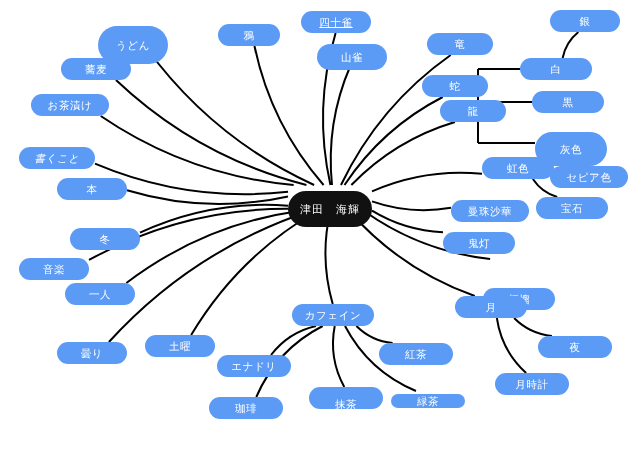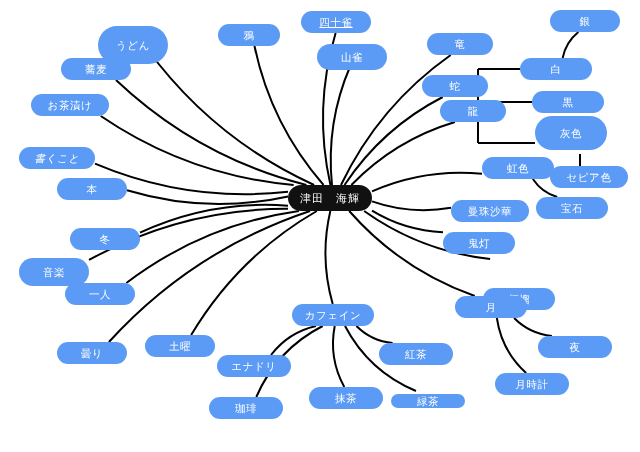--- a/index.html
+++ b/index.html
@@ -79,42 +79,42 @@
       <path d="M 532.85 179 Q 541.76 192.374 557.15 197" stroke="#000000" stroke-width="2" fill="none"></path>
       <path d="M 514.1 318 Q 529.76 333.804 551.9 336" stroke="#000000" stroke-width="2" fill="none"></path>
       <path d="M 496.85714285714283 318 Q 501.6 350.77142857142854 526.1428571428571 373" stroke="#000000" stroke-width="2" fill="none"></path>
       <path d="M 315.96078431372547 326 Q 288.28 332.41411764705884 271.03921568627453 355" stroke="#000000" stroke-width="2" fill="none"></path>
       <path d="M 322.7096774193548 326 Q 276.72 349.5445161290323 256.2903225806452 397" stroke="#000000" stroke-width="2" fill="none"></path>
       <path d="M 334.72289156626505 326 Q 328.52 358.2197590361446 344.27710843373495 387" stroke="#000000" stroke-width="2" fill="none"></path>
       <path d="M 356.4102564102564 326 Q 371.44 341.0123076923077 392.5897435897436 343" stroke="#000000" stroke-width="2" fill="none"></path>
       <path d="M 345.01149425287355 326 Q 368.8 371.2758620689655 415.98850574712645 391" stroke="#000000" stroke-width="2" fill="none"></path>
     </svg>
   <div id="nodes-layer">
-      <div class="node root" style="left: 288px; top: 185px; width: 84px; height: 26px; text-align: right;">
+      <div class="node root" style="left: 288px; top: 191px; width: 84px; height: 36px; text-align: right;">
         <span>津田　海輝</span>
       </div>
       <div class="node" style="left: 98px; top: 26px; width: 70px; height: 38px;">
         <span>うどん</span>
       </div>
       <div class="node" style="left: 61px; top: 58px; width: 70px; height: 22px;">
         <span>蕎麦</span>
       </div>
       <div class="node" style="left: 31px; top: 94px; width: 78px; height: 22px;">
         <span>お茶漬け</span>
       </div>
       <div class="node" style="left: 19px; top: 147px; width: 76px; height: 22px; font-style: italic;">
         <span>書くこと</span>
       </div>
       <div class="node" style="left: 57px; top: 178px; width: 70px; height: 22px;">
         <span>本</span>
       </div>
       <div class="node" style="left: 70px; top: 228px; width: 70px; height: 22px;">
         <span>冬</span>
       </div>
-      <div class="node" style="left: 19px; top: 258px; width: 70px; height: 28px; text-align: right;">
+      <div class="node" style="left: 19px; top: 258px; width: 70px; height: 22px; text-align: right;">
         <span>音楽</span>
       </div>
       <div class="node" style="left: 65px; top: 283px; width: 70px; height: 22px;">
         <span>一人</span>
       </div>
       <div class="node" style="left: 57px; top: 342px; width: 70px; height: 22px;">
         <span>曇り</span>
       </div>
       <div class="node" style="left: 145px; top: 335px; width: 70px; height: 22px;">
         <span>土曜</span>
@@ -139,21 +139,21 @@
       </div>
       <div class="node" style="left: 550px; top: 10px; width: 70px; height: 22px;">
         <span>銀</span>
       </div>
       <div class="node" style="left: 520px; top: 58px; width: 72px; height: 22px;">
         <span>白</span>
       </div>
       <div class="node" style="left: 532px; top: 91px; width: 72px; height: 22px;">
         <span>黒</span>
       </div>
-      <div class="node" style="left: 535px; top: 116px; width: 72px; height: 34px;">
+      <div class="node" style="left: 535px; top: 132px; width: 72px; height: 34px;">
         <span>灰色</span>
       </div>
       <div class="node" style="left: 482px; top: 157px; width: 72px; height: 22px;">
         <span>虹色</span>
       </div>
       <div class="node" style="left: 550px; top: 166px; width: 78px; height: 22px;">
         <span>セピア色</span>
       </div>
       <div class="node" style="left: 536px; top: 197px; width: 72px; height: 22px;">
         <span>宝石</span>
@@ -178,21 +178,21 @@
       </div>
       <div class="node" style="left: 292px; top: 304px; width: 82px; height: 22px;">
         <span>カフェイン</span>
       </div>
       <div class="node" style="left: 217px; top: 355px; width: 74px; height: 22px;">
         <span>エナドリ</span>
       </div>
       <div class="node" style="left: 209px; top: 397px; width: 74px; height: 22px;">
         <span>珈琲</span>
       </div>
-      <div class="node" style="left: 309px; top: 387px; width: 74px; height: 22px;">
+      <div class="node" style="left: 309px; top: 387px; width: 74px; height: 22px; align-items: flex-end;">
         <span>抹茶</span>
       </div>
       <div class="node" style="left: 379px; top: 343px; width: 74px; height: 22px;">
         <span>紅茶</span>
       </div>
       <div class="node" style="left: 391px; top: 394px; width: 74px; height: 14px;">
         <span>緑茶</span>
       </div>
     </div>
 </div>

